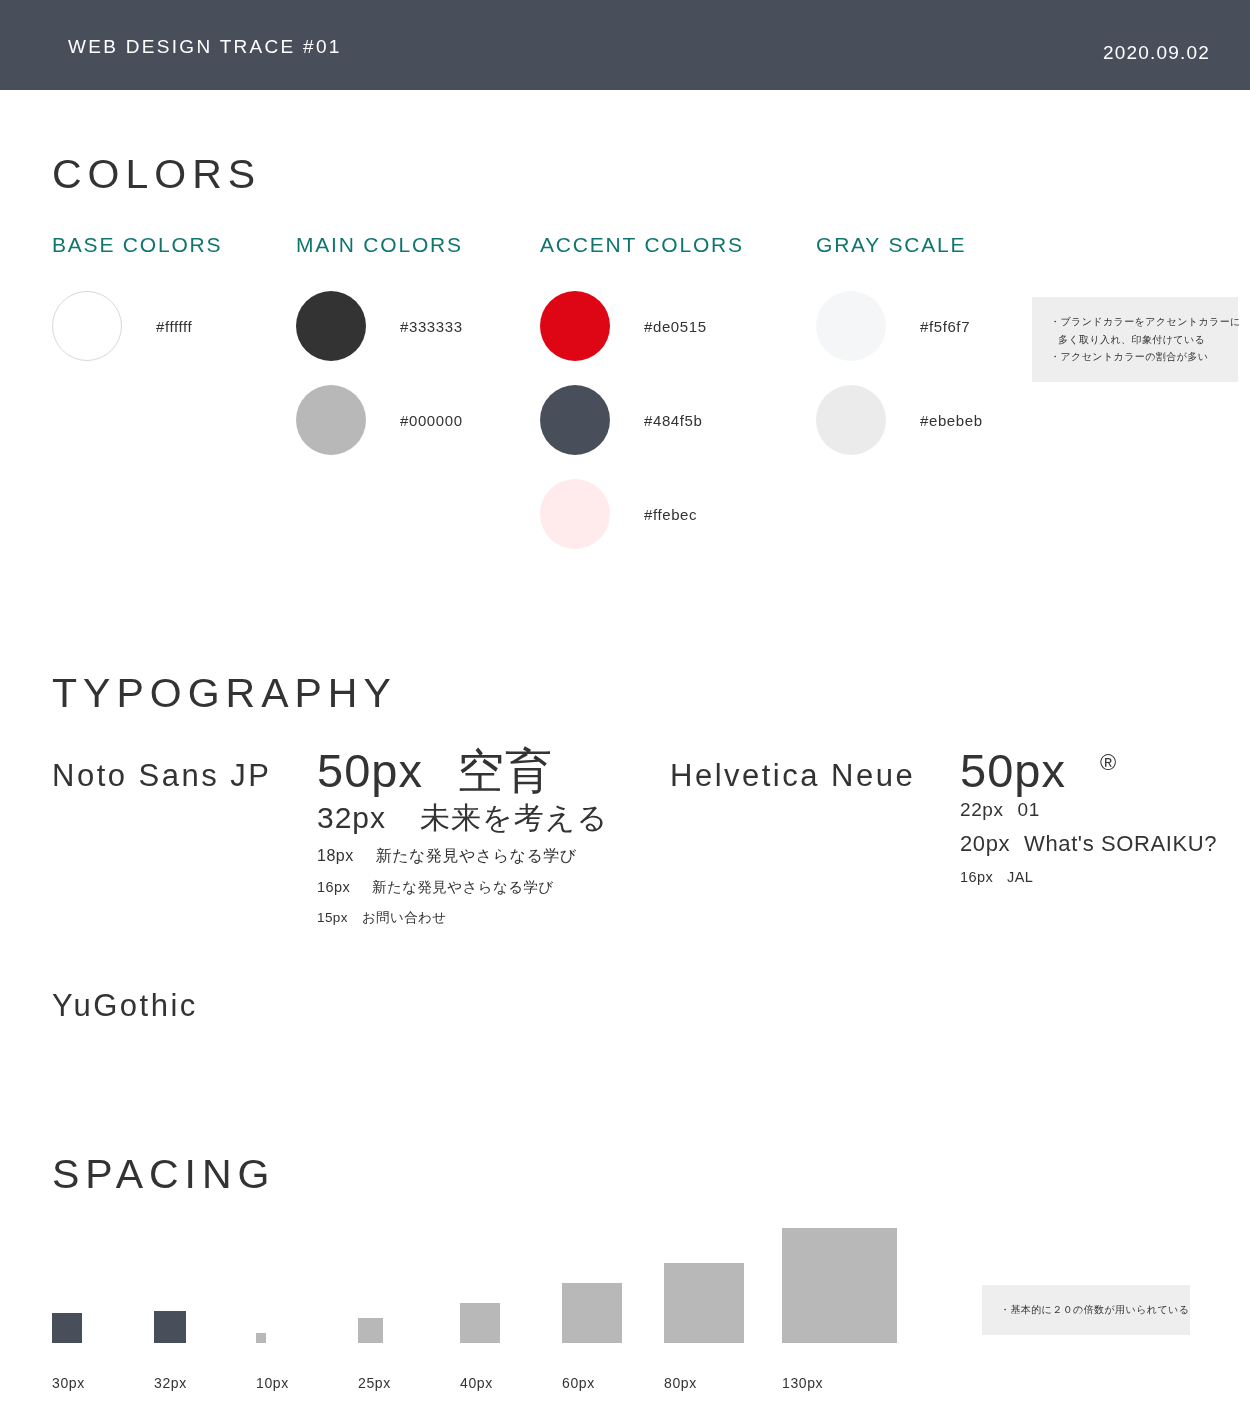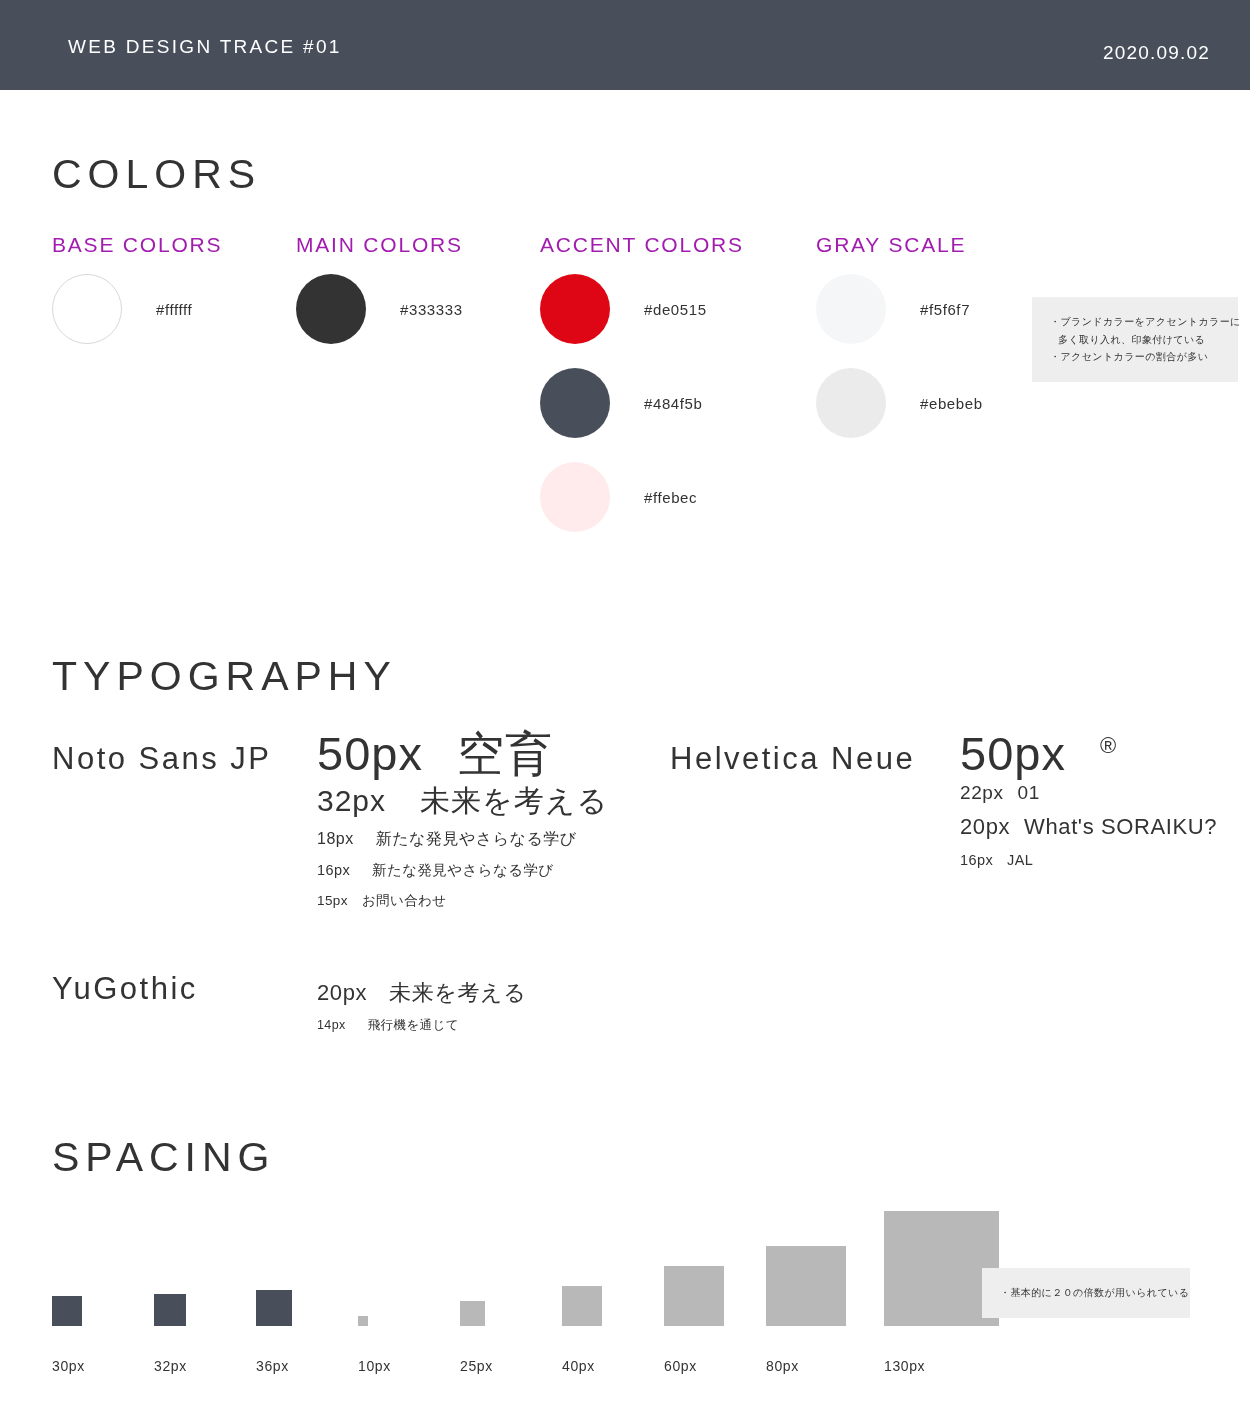--- a/index.html
+++ b/index.html
@@ -57,22 +57,22 @@
   .color-col { flex: 0 0 auto; }
   .color-col.c1 { width: 244px; }
   .color-col.c2 { width: 244px; }
   .color-col.c3 { width: 276px; }
   .color-col.c4 { width: 280px; }
 
   .col-heading {
     font-size: 21px;
     font-weight: 400;
     letter-spacing: 1.8px;
-    color: #a21caf;
-    margin-bottom: 5px;
+    color: #0f766e;
+    margin-bottom: 22px;
   }
   .swatch-row {
     display: flex;
     align-items: center;
     height: 94px;
   }
   .swatch {
     width: 70px;
     height: 70px;
     border-radius: 50%;
@@ -241,20 +241,24 @@
           <div class="swatch-label">#ffffff</div>
         </div>
       </div>
 
       <div class="color-col c2">
         <div class="col-heading">MAIN COLORS</div>
         <div class="swatch-row">
           <div class="swatch" style="background:#333333"></div>
           <div class="swatch-label">#333333</div>
         </div>
+        <div class="swatch-row">
+          <div class="swatch" style="background:#b8b8b8"></div>
+          <div class="swatch-label">#000000</div>
+        </div>
       </div>
 
       <div class="color-col c3">
         <div class="col-heading">ACCENT COLORS</div>
         <div class="swatch-row">
           <div class="swatch" style="background:#de0515"></div>
           <div class="swatch-label">#de0515</div>
         </div>
         <div class="swatch-row">
           <div class="swatch" style="background:#484f5b"></div>
@@ -330,52 +334,40 @@
         </div>
         <div class="sample-16">
           <span>16px</span><span class="gap-sm"></span><span>JAL</span>
         </div>
       </div>
 
       <div class="typo-block" style="left:0; top:242px;">
         <div class="font-name">YuGothic</div>
       </div>
 
-      <div class="typo-block" style="left:265px; top:246px;">
-        <div class="sample-20">
-          <span>20px</span><span class="gap"></span><span>未来を考える</span>
-        </div>
-        <div class="sample-14">
-          <span>14px</span><span class="gap"></span><span>飛行機を通じて</span>
-        </div>
-      </div>
 
     </div>
   </section>
 
   <section class="spacing-section">
     <h2 class="section-title">SPACING</h2>
 
     <div class="spacing-body">
       <div class="bars">
 
         <div class="bar-item">
           <div class="bar-box" style="width:30px;height:30px;background:#484f5b"></div>
           <div class="bar-label">30px</div>
         </div>
 
         <div class="bar-item">
           <div class="bar-box" style="width:32px;height:32px;background:#484f5b"></div>
           <div class="bar-label">32px</div>
         </div>
 
-        <div class="bar-item">
-          <div class="bar-box" style="width:36px;height:36px;background:#484f5b"></div>
-          <div class="bar-label">36px</div>
-        </div>
 
         <div class="bar-item">
           <div class="bar-box" style="width:10px;height:10px;background:#b8b8b8"></div>
           <div class="bar-label">10px</div>
         </div>
 
         <div class="bar-item">
           <div class="bar-box" style="width:25px;height:25px;background:#b8b8b8"></div>
           <div class="bar-label">25px</div>
         </div>

